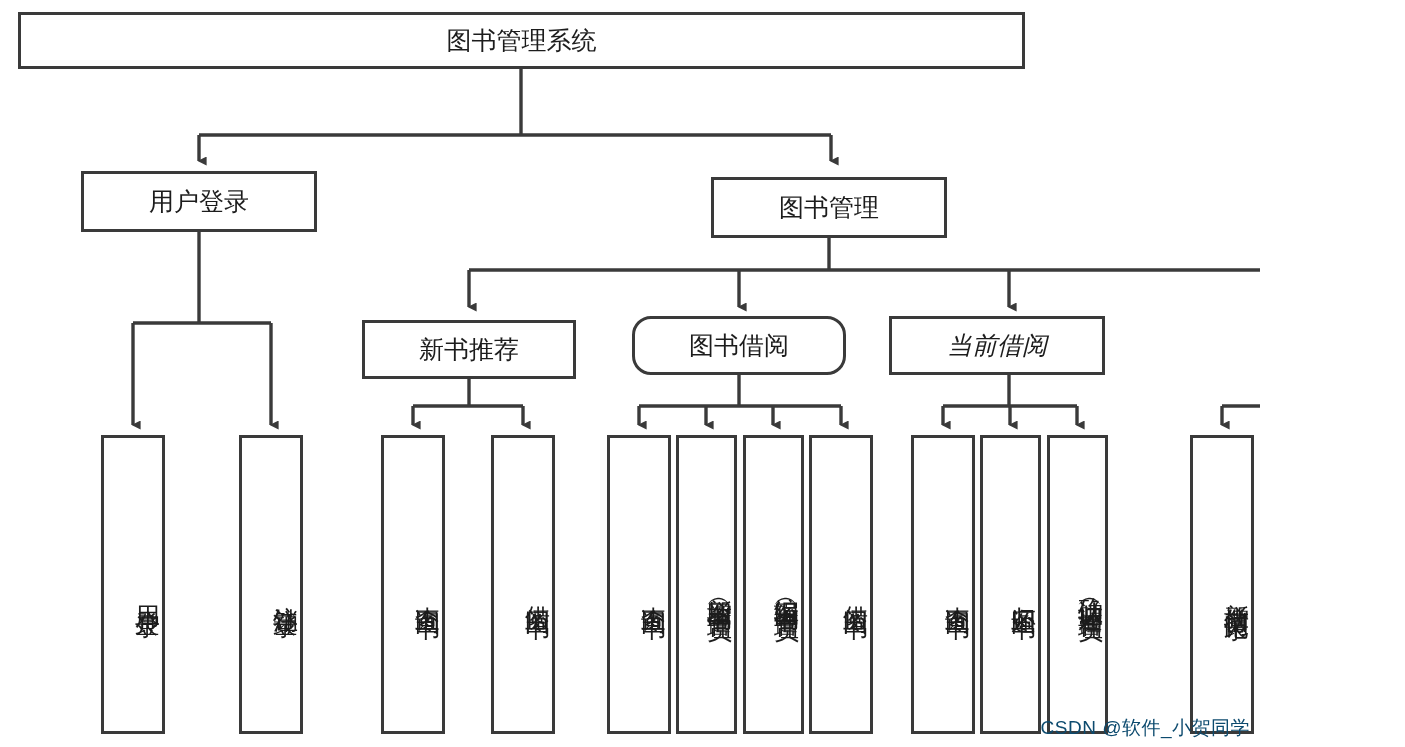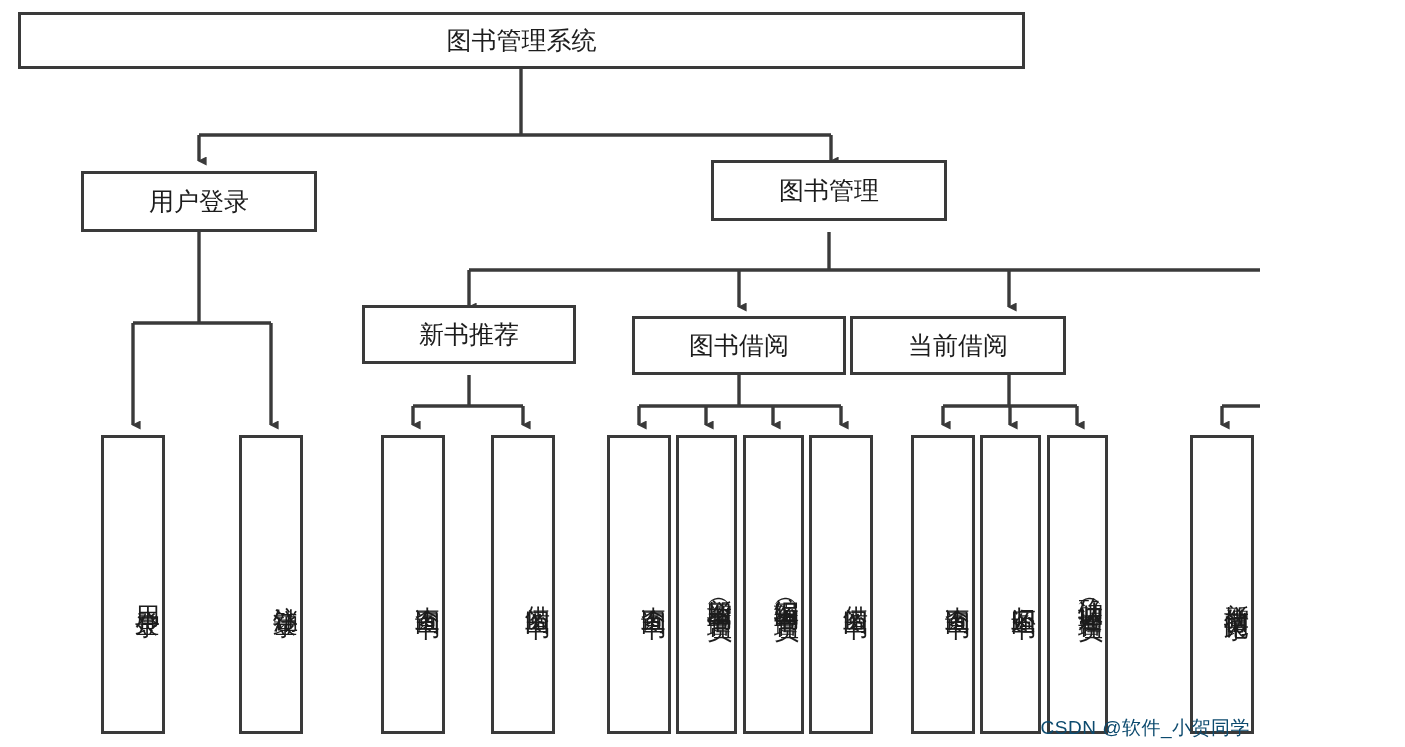--- a/index.html
+++ b/index.html
@@ -117,33 +117,33 @@
   </svg>
 
   <div class="node h" style="left:18px;top:12px;width:1007px;height:57px;">
     <span class="txt">图书管理系统</span>
   </div>
 
   <div class="node h" style="left:81px;top:171px;width:236px;height:61px;">
     <span class="txt">用户登录</span>
   </div>
 
-  <div class="node h" style="left:711px;top:160px;width:236px;height:61px;">
+  <div class="node h" style="left:711px;top:177px;width:236px;height:61px;">
     <span class="txt">图书管理</span>
   </div>
 
-  <div class="node h" style="left:362px;top:305px;width:214px;height:59px;">
+  <div class="node h" style="left:362px;top:320px;width:214px;height:59px;">
     <span class="txt">新书推荐</span>
   </div>
 
-  <div class="node h" style="left:632px;top:316px;width:214px;height:59px;">
+  <div class="node h" style="left:632px;top:316px;width:214px;height:59px;border-radius:19px;">
     <span class="txt">图书借阅</span>
   </div>
 
-  <div class="node h" style="left:850px;top:316px;width:216px;height:59px;">
+  <div class="node h" style="left:889px;top:316px;width:216px;height:59px;font-style:italic;">
     <span class="txt">当前借阅</span>
   </div>
 
 
   <div class="node v" style="left:101px;top:435px;width:64px;height:299px;">
     <span class="txt">用户登录</span>
   </div>
 
   <div class="node v" style="left:239px;top:435px;width:64px;height:299px;">
     <span class="txt">注销登录</span>

